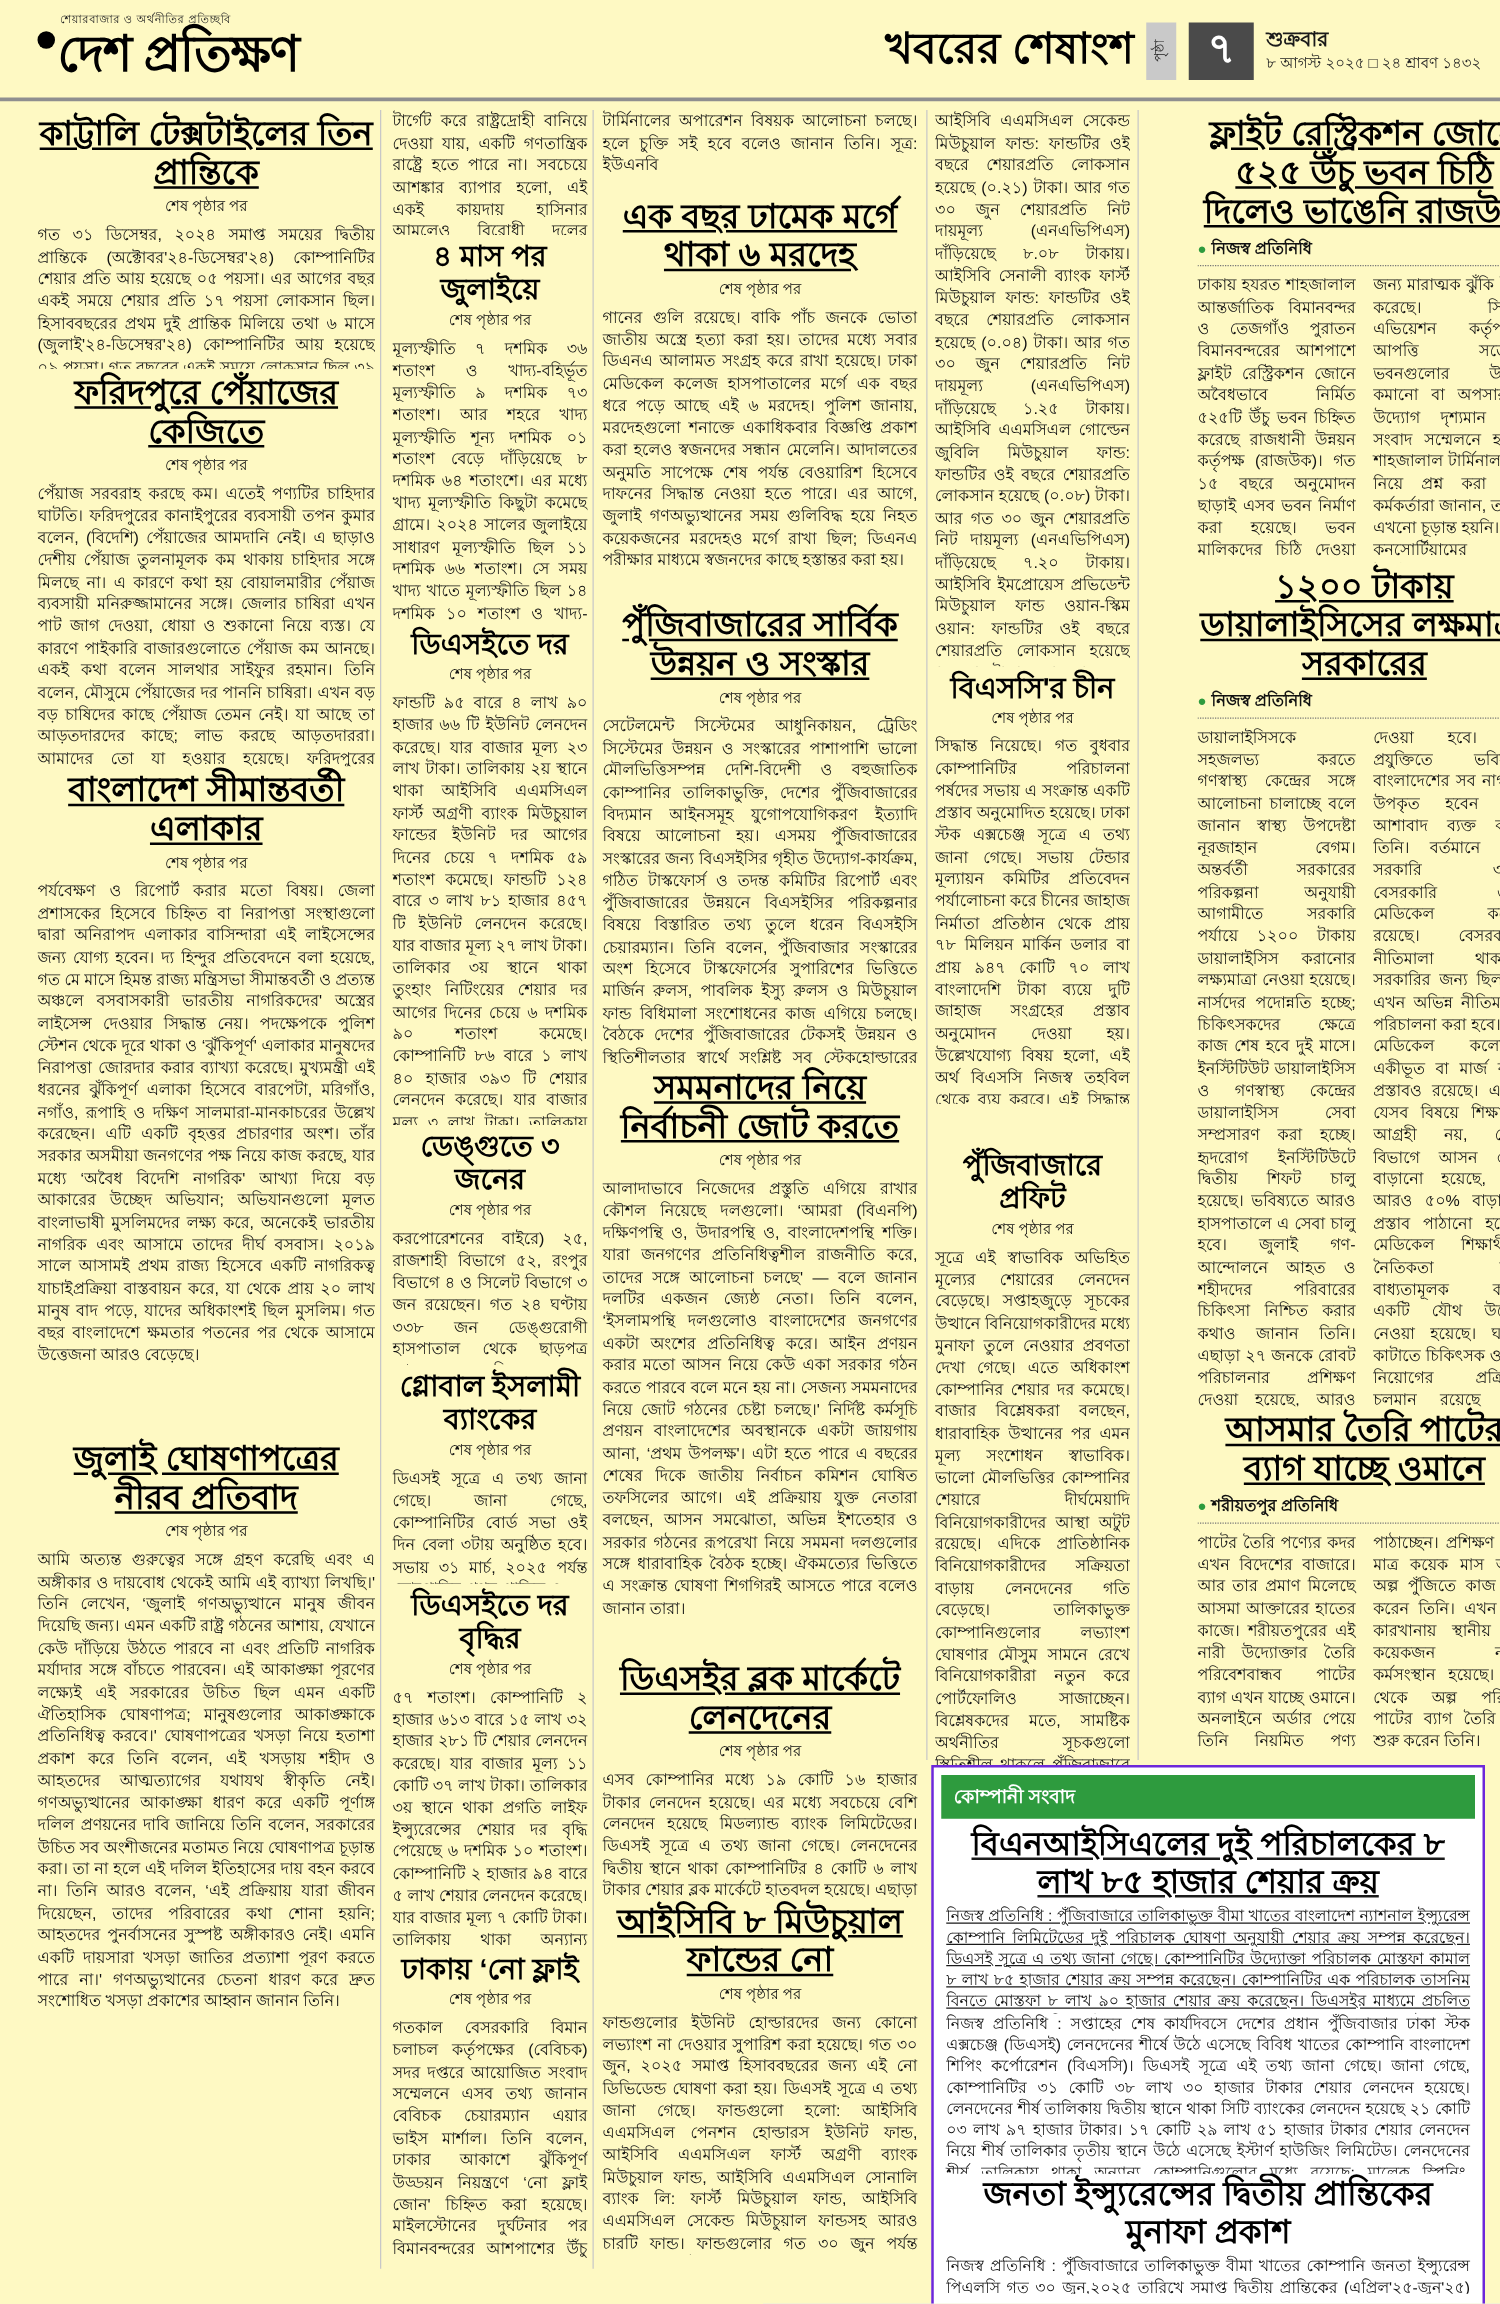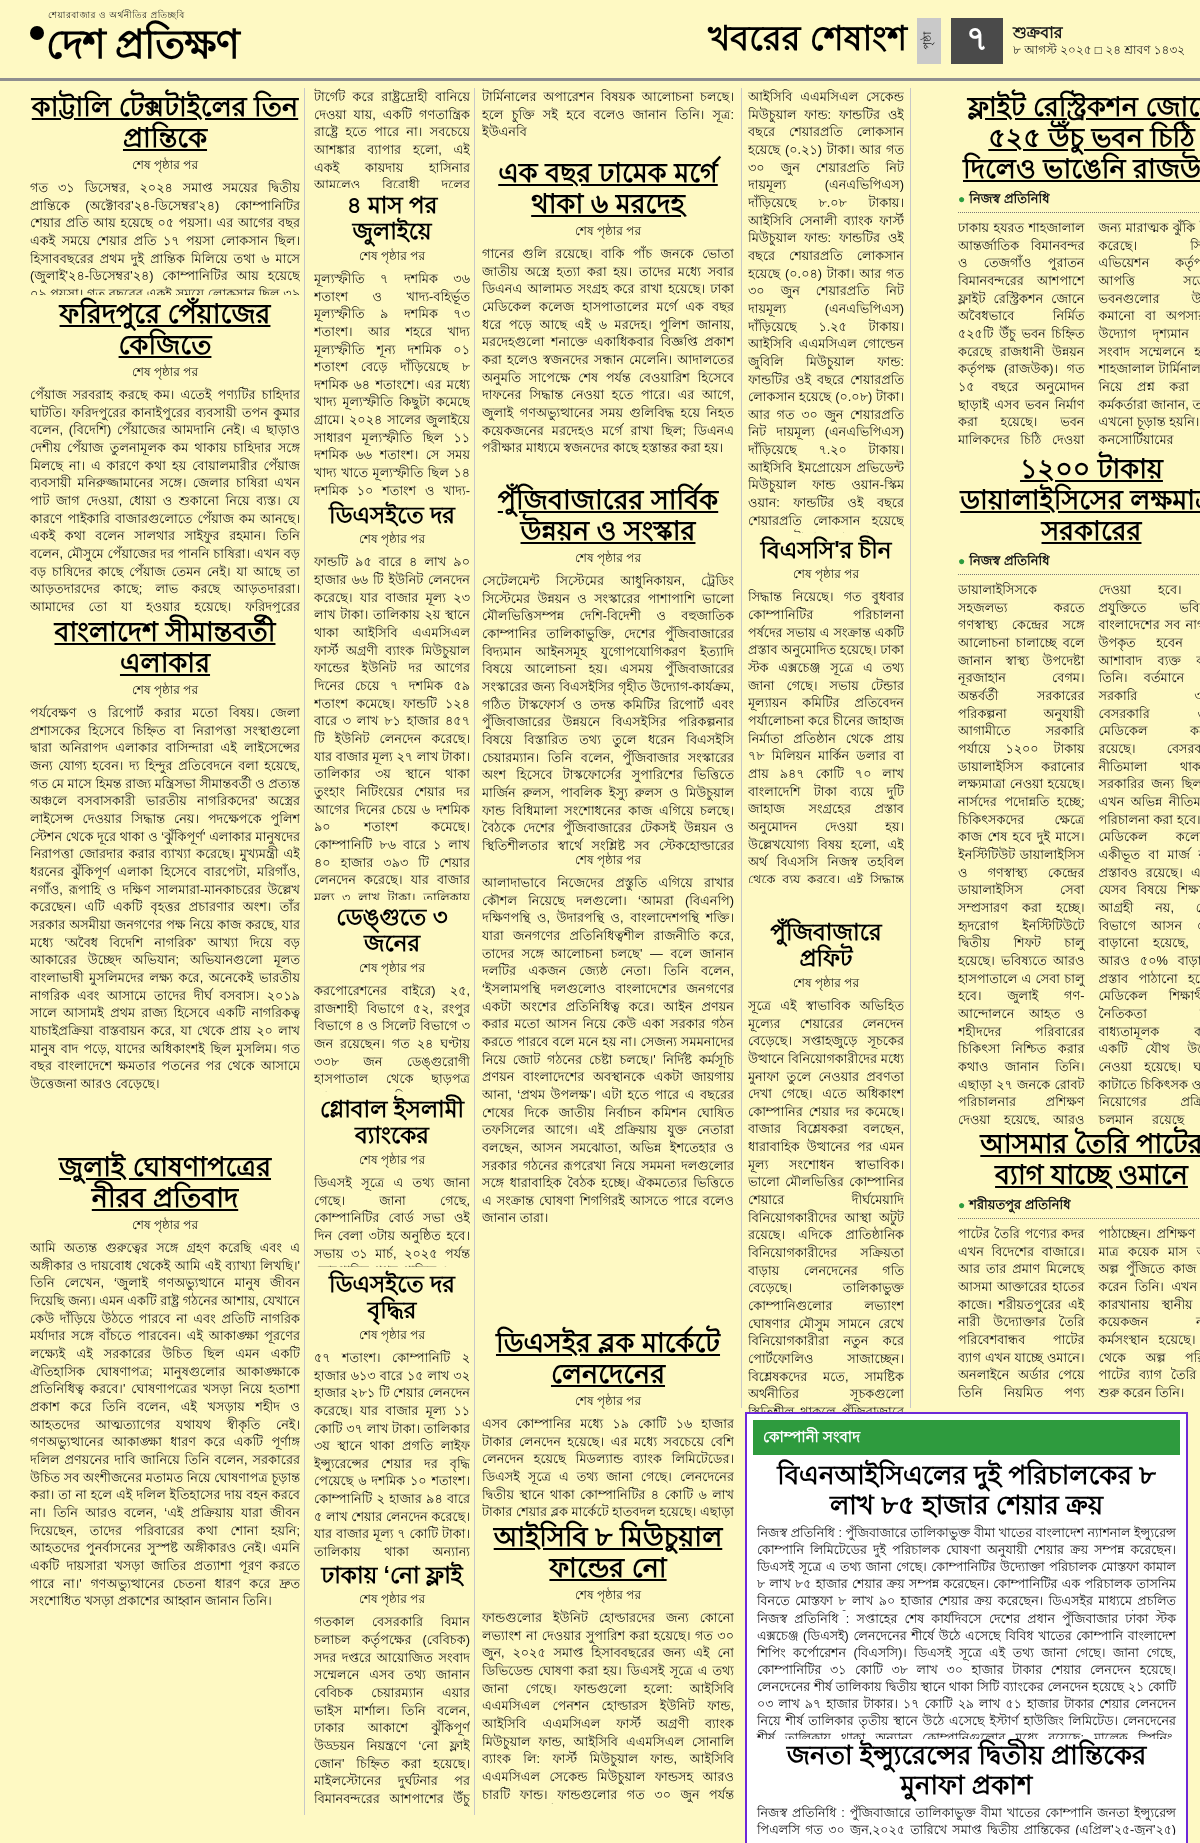--- a/index.html
+++ b/index.html
@@ -139,20 +139,21 @@
       <div class="hl hl-lg">এক বছর ঢামেক মর্গে থাকা ৬ মরদেহ</div>
       <div class="cont">শেষ পৃষ্ঠার পর</div>
       <div class="body">গানের গুলি রয়েছে। বাকি পাঁচ জনকে ভোতা জাতীয় অস্ত্রে হত্যা করা হয়। তাদের মধ্যে সবার ডিএনএ আলামত সংগ্রহ করে রাখা হয়েছে। ঢাকা মেডিকেল কলেজ হাসপাতালের মর্গে এক বছর ধরে পড়ে আছে এই ৬ মরদেহ। পুলিশ জানায়, মরদেহগুলো শনাক্তে একাধিকবার বিজ্ঞপ্তি প্রকাশ করা হলেও স্বজনদের সন্ধান মেলেনি। আদালতের অনুমতি সাপেক্ষে শেষ পর্যন্ত বেওয়ারিশ হিসেবে দাফনের সিদ্ধান্ত নেওয়া হতে পারে। এর আগে, জুলাই গণঅভ্যুত্থানের সময় গুলিবিদ্ধ হয়ে নিহত কয়েকজনের মরদেহও মর্গে রাখা ছিল; ডিএনএ পরীক্ষার মাধ্যমে স্বজনদের কাছে হস্তান্তর করা হয়।</div>
     </div>
     <div class="story" style="height:370px;">
       <div class="hl hl-lg">পুঁজিবাজারের সার্বিক উন্নয়ন ও সংস্কার</div>
       <div class="cont">শেষ পৃষ্ঠার পর</div>
       <div class="body">সেটেলমেন্ট সিস্টেমের আধুনিকায়ন, ট্রেডিং সিস্টেমের উন্নয়ন ও সংস্কারের পাশাপাশি ভালো মৌলভিত্তিসম্পন্ন দেশি-বিদেশী ও বহুজাতিক কোম্পানির তালিকাভুক্তি, দেশের পুঁজিবাজারের বিদ্যমান আইনসমূহ যুগোপযোগিকরণ ইত্যাদি বিষয়ে আলোচনা হয়। এসময় পুঁজিবাজারের সংস্কারের জন্য বিএসইসির গৃহীত উদ্যোগ-কার্যক্রম, গঠিত টাস্কফোর্স ও তদন্ত কমিটির রিপোর্ট এবং পুঁজিবাজারের উন্নয়নে বিএসইসির পরিকল্পনার বিষয়ে বিস্তারিত তথ্য তুলে ধরেন বিএসইসি চেয়ারম্যান। তিনি বলেন, পুঁজিবাজার সংস্কারের অংশ হিসেবে টাস্কফোর্সের সুপারিশের ভিত্তিতে মার্জিন রুলস, পাবলিক ইস্যু রুলস ও মিউচুয়াল ফান্ড বিধিমালা সংশোধনের কাজ এগিয়ে চলছে। বৈঠকে দেশের পুঁজিবাজারের টেকসই উন্নয়ন ও স্থিতিশীলতার স্বার্থে সংশ্লিষ্ট সব স্টেকহোল্ডারের সমন্বিত প্রয়াস অব্যাহত রাখার ওপর গুরুত্বারোপ করা হয়।</div>
     </div>
     <div class="story" style="height:473px;">
+      <div class="hl hl-lg">সমমনাদের নিয়ে নির্বাচনী জোট করতে</div>
       <div class="cont">শেষ পৃষ্ঠার পর</div>
       <div class="body">আলাদাভাবে নিজেদের প্রস্তুতি এগিয়ে রাখার কৌশল নিয়েছে দলগুলো। ‘আমরা (বিএনপি) দক্ষিণপন্থি ও, উদারপন্থি ও, বাংলাদেশপন্থি শক্তি। যারা জনগণের প্রতিনিধিত্বশীল রাজনীতি করে, তাদের সঙ্গে আলোচনা চলছে' — বলে জানান দলটির একজন জ্যেষ্ঠ নেতা। তিনি বলেন, ‘ইসলামপন্থি দলগুলোও বাংলাদেশের জনগণের একটা অংশের প্রতিনিধিত্ব করে। আইন প্রণয়ন করার মতো আসন নিয়ে কেউ একা সরকার গঠন করতে পারবে বলে মনে হয় না। সেজন্য সমমনাদের নিয়ে জোট গঠনের চেষ্টা চলছে।' নির্দিষ্ট কর্মসূচি প্রণয়ন বাংলাদেশের অবস্থানকে একটা জায়গায় আনা, ‘প্রথম উপলক্ষ'। এটা হতে পারে এ বছরের শেষের দিকে জাতীয় নির্বাচন কমিশন ঘোষিত তফসিলের আগে। এই প্রক্রিয়ায় যুক্ত নেতারা বলছেন, আসন সমঝোতা, অভিন্ন ইশতেহার ও সরকার গঠনের রূপরেখা নিয়ে সমমনা দলগুলোর সঙ্গে ধারাবাহিক বৈঠক হচ্ছে। ঐকমত্যের ভিত্তিতে এ সংক্রান্ত ঘোষণা শিগগিরই আসতে পারে বলেও জানান তারা।</div>
     </div>
     <div class="story" style="height:194px;">
       <div class="hl hl-lg">ডিএসইর ব্লক মার্কেটে লেনদেনের</div>
       <div class="cont">শেষ পৃষ্ঠার পর</div>
       <div class="body">এসব কোম্পানির মধ্যে ১৯ কোটি ১৬ হাজার টাকার লেনদেন হয়েছে। এর মধ্যে সবচেয়ে বেশি লেনদেন হয়েছে মিডল্যান্ড ব্যাংক লিমিটেডের। ডিএসই সূত্রে এ তথ্য জানা গেছে। লেনদেনের দ্বিতীয় স্থানে থাকা কোম্পানিটির ৪ কোটি ৬ লাখ টাকার শেয়ার ব্লক মার্কেটে হাতবদল হয়েছে। এছাড়া তৃতীয় স্থানে থাকা কোম্পানিটির ৩ কোটি টাকার শেয়ার লেনদেন হয়েছে। এছাড়া স্কয়ার ফার্মার ২ কোটি টাকার শেয়ার লেনদেন হয়।</div>
     </div>
     <div class="story" style="height:286px;">
       <div class="hl hl-lg">আইসিবি ৮ মিউচুয়াল ফান্ডের নো</div>
@@ -193,21 +194,21 @@
     <div class="story" style="height:280px;">
       <div class="hl hl-lg">আসমার তৈরি পাটের ব্যাগ যাচ্ছে ওমানে</div>
       <div class="byline"><span class="dot">●</span><span>শরীয়তপুর প্রতিনিধি</span></div>
       <hr class="dotted">
       <div class="body two-col">পাটের তৈরি পণ্যের কদর এখন বিদেশের বাজারে। আর তার প্রমাণ মিলেছে আসমা আক্তারের হাতের কাজে। শরীয়তপুরের এই নারী উদ্যোক্তার তৈরি পরিবেশবান্ধব পাটের ব্যাগ এখন যাচ্ছে ওমানে। অনলাইনে অর্ডার পেয়ে তিনি নিয়মিত পণ্য পাঠাচ্ছেন। প্রশিক্ষণ নিয়ে মাত্র কয়েক মাস আগে অল্প পুঁজিতে কাজ শুরু করেন তিনি। এখন তার কারখানায় স্থানীয় বেশ কয়েকজন নারীর কর্মসংস্থান হয়েছে। মাস থেকে অল্প পরিসরে পাটের ব্যাগ তৈরি করা শুরু করেন তিনি।</div>
     </div>
   </div>
 
   <div id="company-box">
     <div id="company-tag">কোম্পানী সংবাদ</div>
-    <div class="box-story" style="height:152px;">
+    <div class="box-story" style="height:152px;text-decoration:underline;">
       <div class="box-hl">বিএনআইসিএলের দুই পরিচালকের ৮ লাখ ৮৫ হাজার শেয়ার ক্রয়</div>
       <div class="box-body">নিজস্ব প্রতিনিধি : পুঁজিবাজারে তালিকাভুক্ত বীমা খাতের বাংলাদেশ ন্যাশনাল ইন্স্যুরেন্স কোম্পানি লিমিটেডের দুই পরিচালক ঘোষণা অনুযায়ী শেয়ার ক্রয় সম্পন্ন করেছেন। ডিএসই সূত্রে এ তথ্য জানা গেছে। কোম্পানিটির উদ্যোক্তা পরিচালক মোস্তফা কামাল ৮ লাখ ৮৫ হাজার শেয়ার ক্রয় সম্পন্ন করেছেন। কোম্পানিটির এক পরিচালক তাসনিম বিনতে মোস্তফা ৮ লাখ ৯০ হাজার শেয়ার ক্রয় করেছেন। ডিএসইর মাধ্যমে প্রচলিত বাজার মূল্যে ঘোষিত এই শেয়ার ক্রয় সম্পন্ন করেন তারা। এর আগে, তারা উল্লেখিত পরিমাণ ক্রয়ের ঘোষণা দিয়েছিলেন।</div>
     </div>
     <div class="box-story" style="height:128px;">
       <div class="box-body">নিজস্ব প্রতিনিধি : সপ্তাহের শেষ কার্যদিবসে দেশের প্রধান পুঁজিবাজার ঢাকা স্টক এক্সচেঞ্জ (ডিএসই) লেনদেনের শীর্ষে উঠে এসেছে বিবিধ খাতের কোম্পানি বাংলাদেশ শিপিং কর্পোরেশন (বিএসসি)। ডিএসই সূত্রে এই তথ্য জানা গেছে। জানা গেছে, কোম্পানিটির ৩১ কোটি ৩৮ লাখ ৩০ হাজার টাকার শেয়ার লেনদেন হয়েছে। লেনদেনের শীর্ষ তালিকায় দ্বিতীয় স্থানে থাকা সিটি ব্যাংকের লেনদেন হয়েছে ২১ কোটি ০৩ লাখ ৯৭ হাজার টাকার। ১৭ কোটি ২৯ লাখ ৫১ হাজার টাকার শেয়ার লেনদেন নিয়ে শীর্ষ তালিকার তৃতীয় স্থানে উঠে এসেছে ইস্টার্ণ হাউজিং লিমিটেড। লেনদেনের শীর্ষ তালিকায় থাকা অন্যান্য কোম্পানিগুলোর মধ্যে রয়েছে: মালেক স্পিনিং, বেক্সিমকো ফার্মা, যমুনা ব্যাংক, ব্র্যাক ব্যাংক, ওরিয়ন ইনফিউশন, স্কয়ার ফার্মা এবং হাক্কানি পাল্প অ্যান্ড পেপার মিলস পিএলসি।</div>
     </div>
     <div class="box-story" style="height:96px;">
       <div class="box-hl">জনতা ইন্স্যুরেন্সের দ্বিতীয় প্রান্তিকের মুনাফা প্রকাশ</div>
       <div class="box-body">নিজস্ব প্রতিনিধি : পুঁজিবাজারে তালিকাভুক্ত বীমা খাতের কোম্পানি জনতা ইন্স্যুরেন্স পিএলসি গত ৩০ জুন,২০২৫ তারিখে সমাপ্ত দ্বিতীয় প্রান্তিকের (এপ্রিল'২৫-জুন'২৫) অনিরীক্ষিত আর্থিক প্রতিবেদন প্রকাশ করেছে। গত বছরের একই সময়ের তুলনায় আলোচ্য প্রান্তিকে কোম্পানির শেয়ারপ্রতি আয় (ইপিএস) কমেছে ৩৬ দশমিক ৭০ শতাংশ। ডিএসই সূত্রে এই তথ্য জানা গেছে। সূত্র মতে, চলতি হিসাববছরের দ্বিতীয় প্রান্তিকে কোম্পানিটির শেয়ার প্রতি আয় হয়েছে ৫০ পয়সা। গত বছর একই সময়ে ৭৯ পয়সা আয় হয়েছিল। আলোচিত</div>
     </div>

